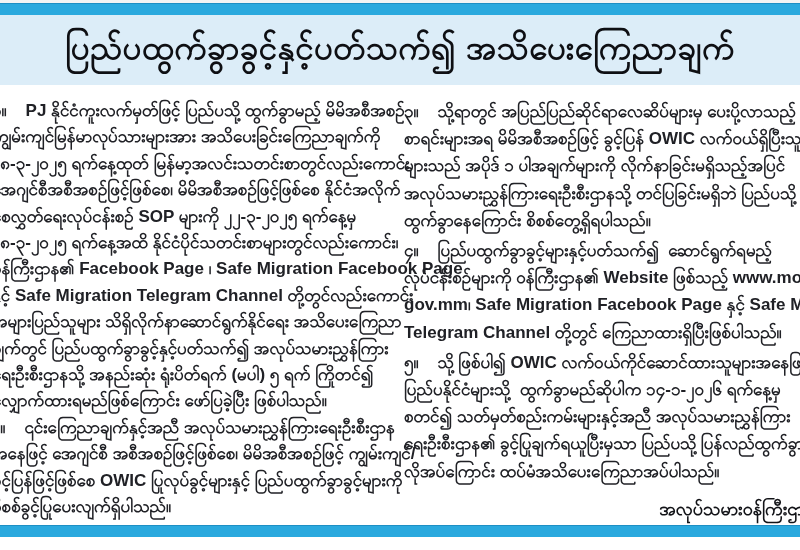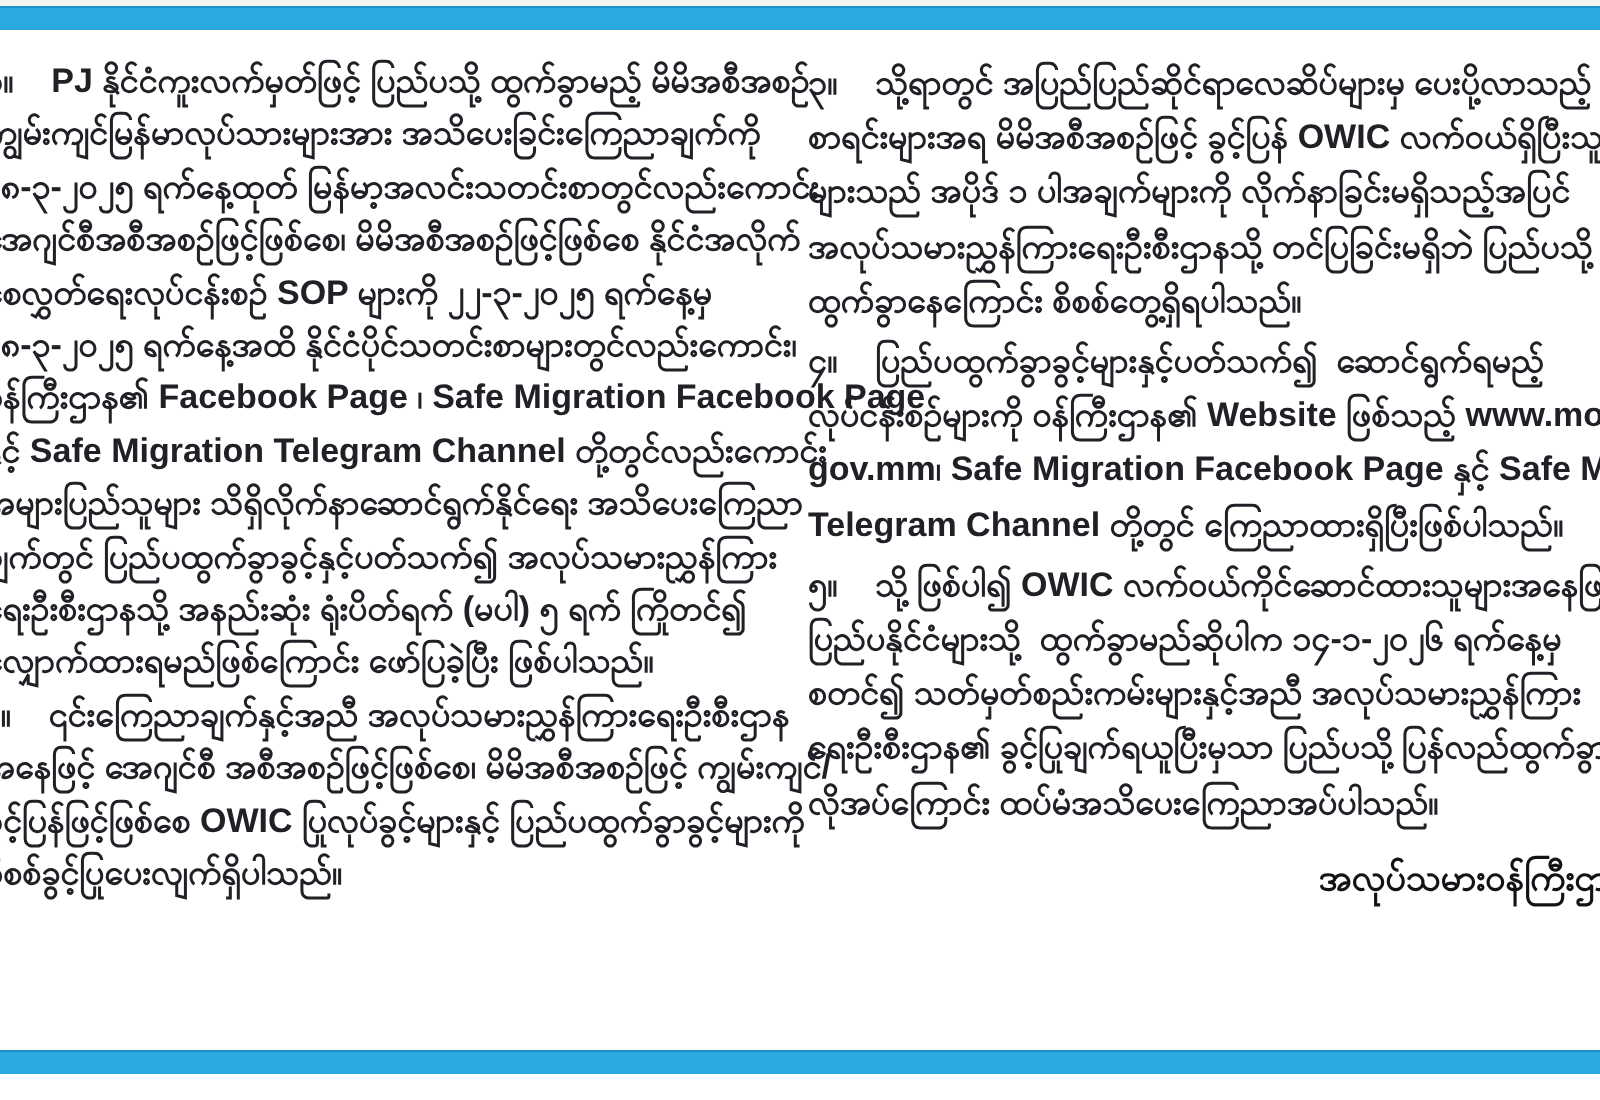--- a/index.html
+++ b/index.html
@@ -40,20 +40,23 @@
   .bottom-white{height:13px;background:#ffffff;}
 </style>
 </head>
 <body>
 
 <div class="page">
 
   <div class="edge-strip"></div>
   <div class="rule"></div>
 
+  <div class="banner">
+    <div class="title">ပြည်ပထွက်ခွာခွင့်နှင့်ပတ်သက်၍ အသိပေးကြေညာချက်</div>
+  </div>
 
   <div class="columns">
 
     <div class="col col-left">
       <div class="para">
         <div class="line">၁။&nbsp;&nbsp;&nbsp;&nbsp;PJ နိုင်ငံကူးလက်မှတ်ဖြင့် ပြည်ပသို့ ထွက်ခွာမည့် မိမိအစီအစဉ်</div>
         <div class="line">ကျွမ်းကျင်မြန်မာလုပ်သားများအား အသိပေးခြင်းကြေညာချက်ကို</div>
         <div class="line">၂၈-၃-၂၀၂၅ ရက်နေ့ထုတ် မြန်မာ့အလင်းသတင်းစာတွင်လည်းကောင်း</div>
         <div class="line">အေဂျင်စီအစီအစဉ်ဖြင့်ဖြစ်စေ၊ မိမိအစီအစဉ်ဖြင့်ဖြစ်စေ နိုင်ငံအလိုက်</div>
         <div class="line">စေလွှတ်ရေးလုပ်ငန်းစဉ် SOP များကို ၂၂-၃-၂၀၂၅ ရက်နေ့မှ</div>

